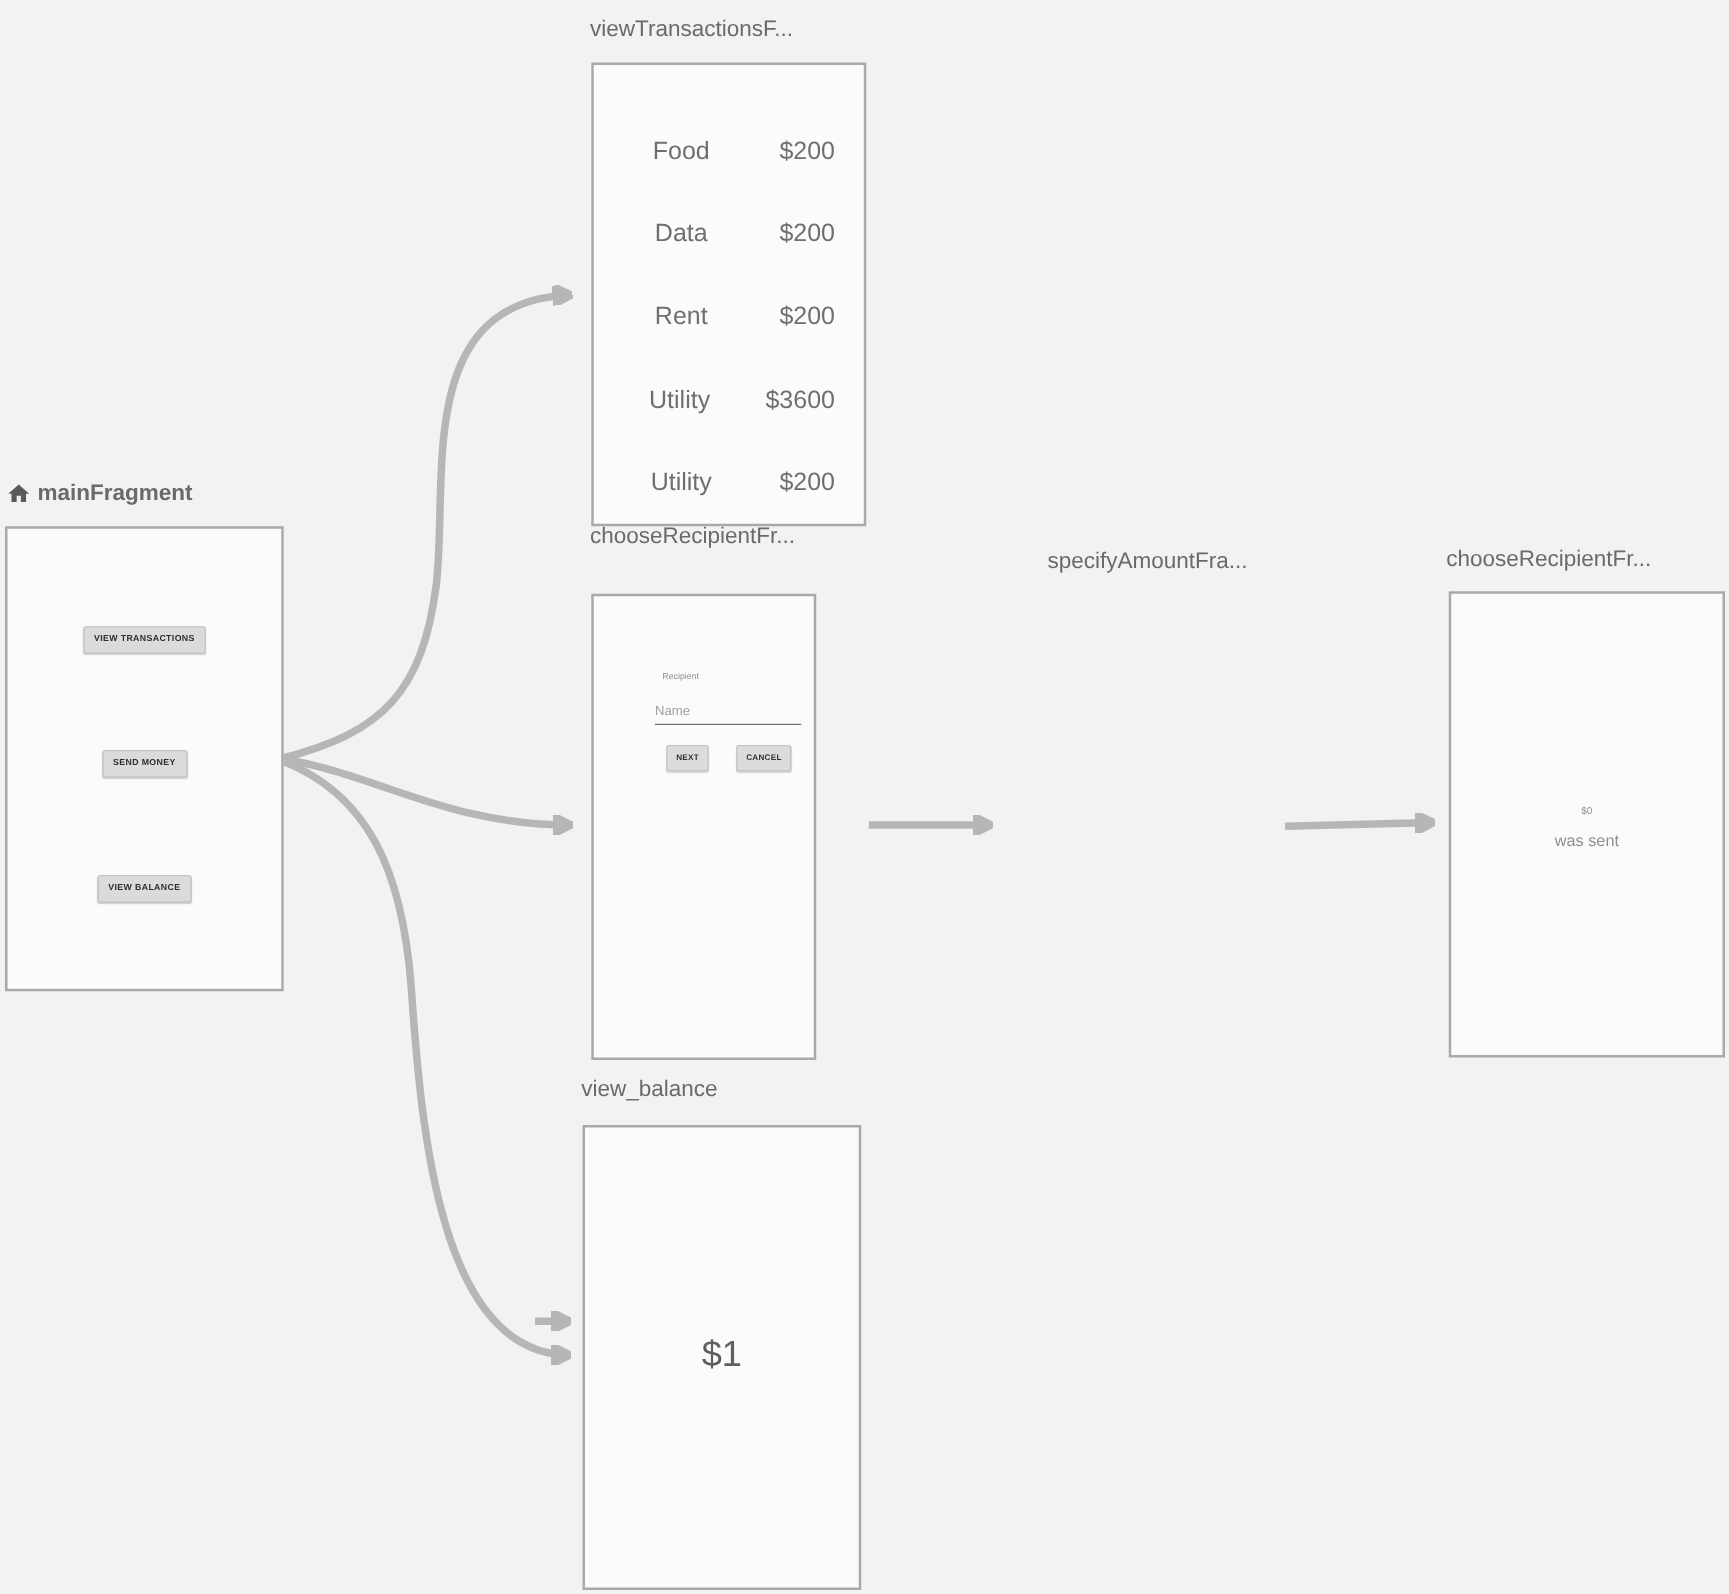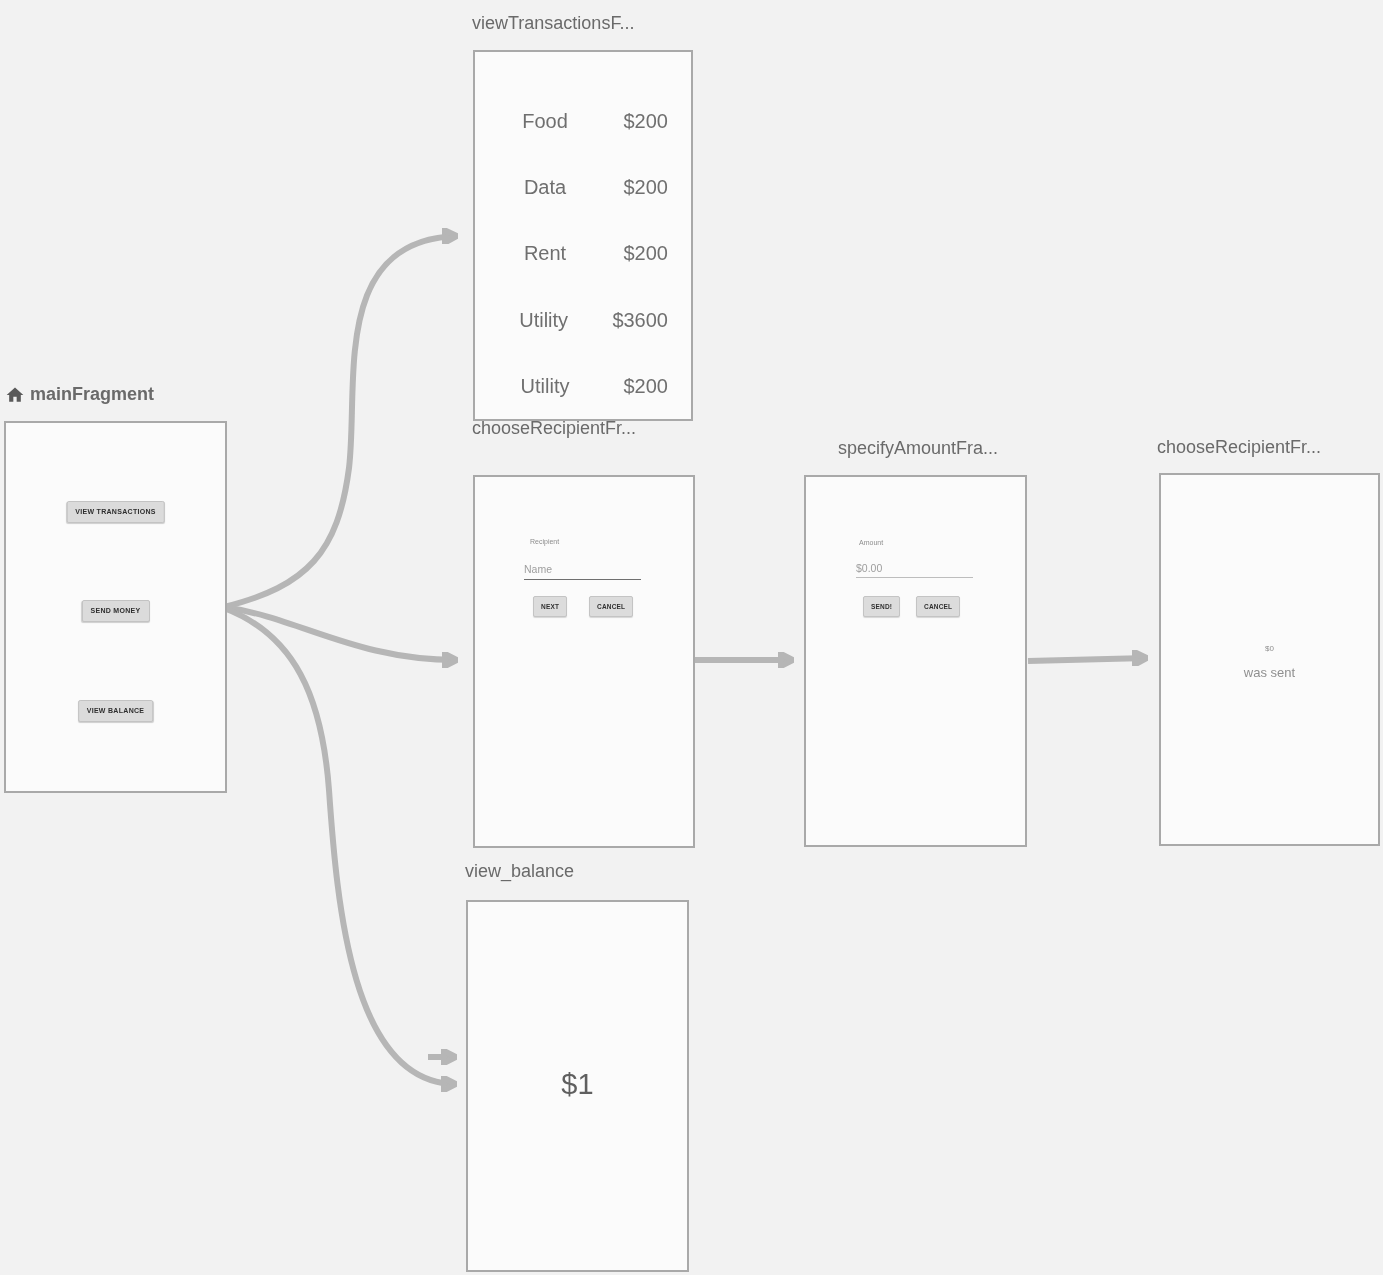--- a/index.html
+++ b/index.html
@@ -110,37 +110,30 @@
       <div class="txn-row">
         <span class="txn-label">Utility</span>
         <span class="txn-amount">$200</span>
       </div>
     </div>
   </div>
 
   <div class="frag-header" style="left:472px;top:418px;text-align:center;">
     <span>chooseRecipientFr...</span>
   </div>
-  <div class="card" style="left:473px;top:475px;width:222px;height:373px;">
+  <div class="card" style="left:473px;top:475px;width:180px;height:373px;">
     <span class="tiny-label" style="left:55px;top:61px;">Recipient</span>
     <span class="hint-text" style="left:49px;top:86px;">Name</span>
     <div class="underline" style="left:49px;top:102px;width:117px;"></div>
     <div class="pbtn" style="left:58px;top:119px;">NEXT</div>
     <div class="pbtn" style="left:114px;top:119px;">CANCEL</div>
   </div>
 
   <div class="frag-header" style="left:803px;top:438px;margin-left:35px;">
     <span>specifyAmountFra...</span>
-  </div>
-  <div class="card" style="left:804px;top:475px;width:223px;height:372px;">
-    <span class="tiny-label" style="left:53px;top:62px;">Amount</span>
-    <span class="hint-text" style="left:50px;top:85px;">$0.00</span>
-    <div class="underline" style="left:50px;top:100px;width:117px;background:#bdbdbd;"></div>
-    <div class="pbtn" style="left:57px;top:119px;">SEND!</div>
-    <div class="pbtn" style="left:110px;top:119px;">CANCEL</div>
   </div>
 
   <div class="frag-header" style="left:1157px;top:437px;">
     <span>chooseRecipientFr...</span>
   </div>
   <div class="card" style="left:1159px;top:473px;width:221px;height:373px;">
     <div class="center-text confirm-amount">$0</div>
     <div class="center-text confirm-msg">was sent</div>
   </div>
 

